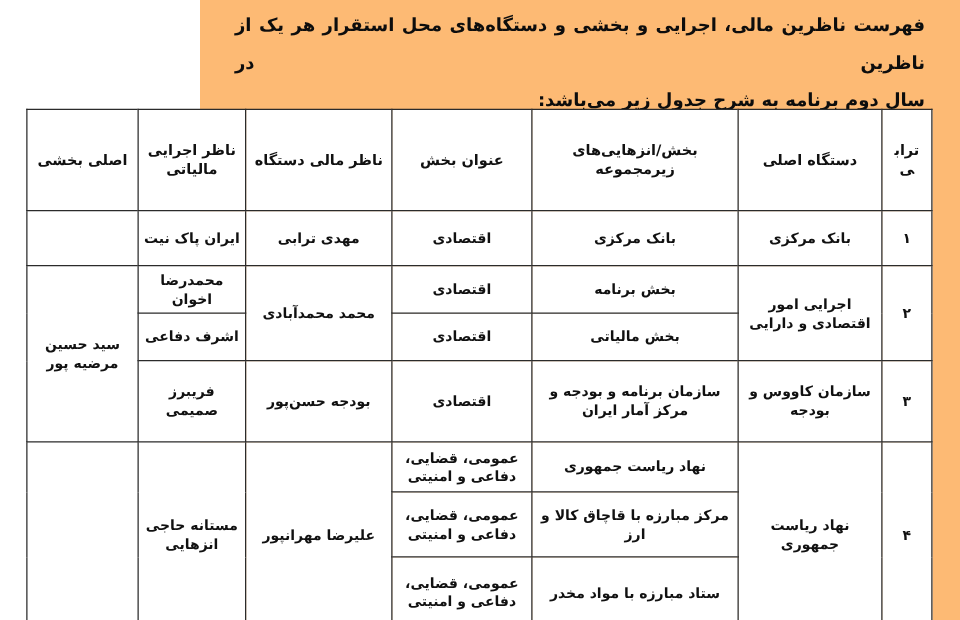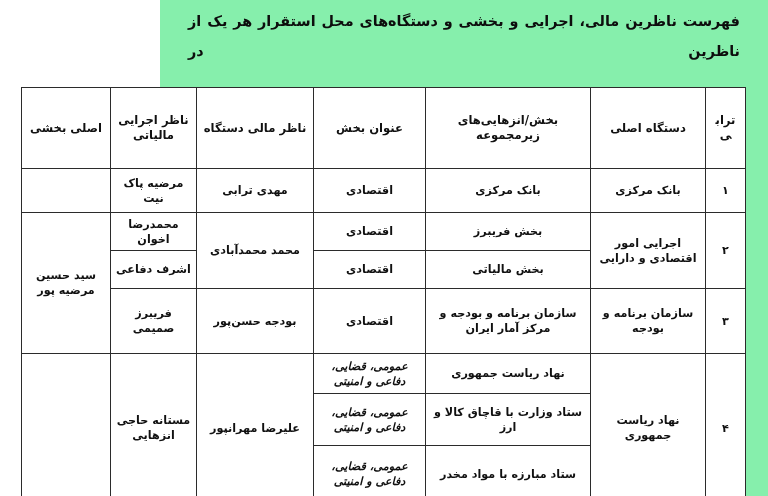--- a/index.html
+++ b/index.html
@@ -13,21 +13,21 @@
     overflow: hidden;
     font-family: "DejaVu Sans", "Liberation Sans", sans-serif;
     color: #111111;
     position: relative;
   }
 
   .page {
     width: 608px;
     height: 496px;
     position: relative;
-    background: #86efac;
+    background: #fdba74;
   }
 
   
   .intro {
     position: absolute;
     top: 6px;
     right: 28px;
     left: 28px;
     text-align: justify;
     text-align-last: justify;
@@ -76,37 +76,38 @@
 
   
   col.c-radif      { width: 40px;  }
   col.c-main       { width: 115px; }
   col.c-sub        { width: 165px; }
   col.c-section    { width: 112px; }
   col.c-fin        { width: 117px; }
   col.c-exec       { width: 86px;  }
   col.c-sectsup    { width: 89px;  }
 
-  td.small-text { font-size: 10.6px; line-height: 13.5px; font-style: italic; }
+  td.small-text { font-size: 10.6px; line-height: 13.5px; }
 
   
   tr.r1 td { height: 37px; }
   tr.r2a td, tr.r2b td { height: 31px; }
   tr.r3 td { height: 58px; }
   tr.r4a td { height: 33px; }
   tr.r4b td { height: 45px; }
   tr.r4c td { height: 50px; }
 </style>
 </head>
 <body>
 
 <div class="page">
 
   <div class="intro">
     <div class="line1">فهرست ناظرین مالی، اجرایی و بخشی و دستگاه‌های محل استقرار هر یک از ناظرین در</div>
+    <div class="line2">سال دوم برنامه به شرح جدول زیر می‌باشد:</div>
   </div>
 
   <div class="table-wrap">
     <table class="grid">
       <colgroup>
         <col class="c-radif">
         <col class="c-main">
         <col class="c-sub">
         <col class="c-section">
         <col class="c-fin">
@@ -125,61 +126,61 @@
         </tr>
       </thead>
       <tbody>
 
         <tr class="r1">
           <td>۱</td>
           <td>بانک مرکزی</td>
           <td>بانک مرکزی</td>
           <td>اقتصادی</td>
           <td>مهدی ترابی</td>
-          <td>مرضیه پاک نیت</td>
+          <td>ایران پاک نیت</td>
           <td rowspan="1"></td>
         </tr>
 
         <tr class="r2a">
           <td rowspan="2">۲</td>
           <td rowspan="2">اجرایی امور اقتصادی و دارایی</td>
-          <td>بخش فریبرز</td>
+          <td>بخش برنامه</td>
           <td>اقتصادی</td>
           <td rowspan="2">محمد محمدآبادی</td>
           <td>محمدرضا اخوان</td>
           <td rowspan="3">سید حسین مرضیه پور</td>
         </tr>
 
         <tr class="r2b">
           <td>بخش مالیاتی</td>
           <td>اقتصادی</td>
           <td>اشرف دفاعی</td>
         </tr>
 
         <tr class="r3">
           <td>۳</td>
-          <td>سازمان برنامه و بودجه</td>
+          <td>سازمان کاووس و بودجه</td>
           <td>سازمان برنامه و بودجه و مرکز آمار ایران</td>
           <td>اقتصادی</td>
           <td>بودجه حسن‌پور</td>
           <td>فریبرز صمیمی</td>
         </tr>
 
         <tr class="r4a">
           <td rowspan="3">۴</td>
           <td rowspan="3">نهاد ریاست جمهوری</td>
           <td>نهاد ریاست جمهوری</td>
           <td class="small-text">عمومی، قضایی، دفاعی و امنیتی</td>
           <td rowspan="3">علیرضا مهرانپور</td>
           <td rowspan="3">مستانه حاجی انزهایی</td>
           <td rowspan="4"></td>
         </tr>
 
         <tr class="r4b">
-          <td>ستاد وزارت با قاچاق کالا و ارز</td>
+          <td>مرکز مبارزه با قاچاق کالا و ارز</td>
           <td class="small-text">عمومی، قضایی، دفاعی و امنیتی</td>
         </tr>
 
         <tr class="r4c">
           <td>ستاد مبارزه با مواد مخدر</td>
           <td class="small-text">عمومی، قضایی، دفاعی و امنیتی</td>
         </tr>
 
       </tbody>
     </table>

